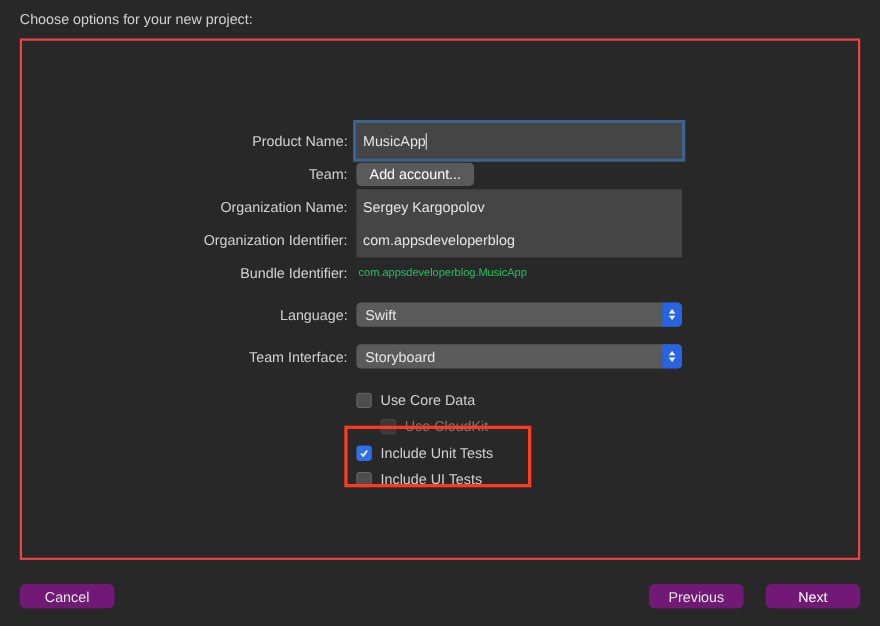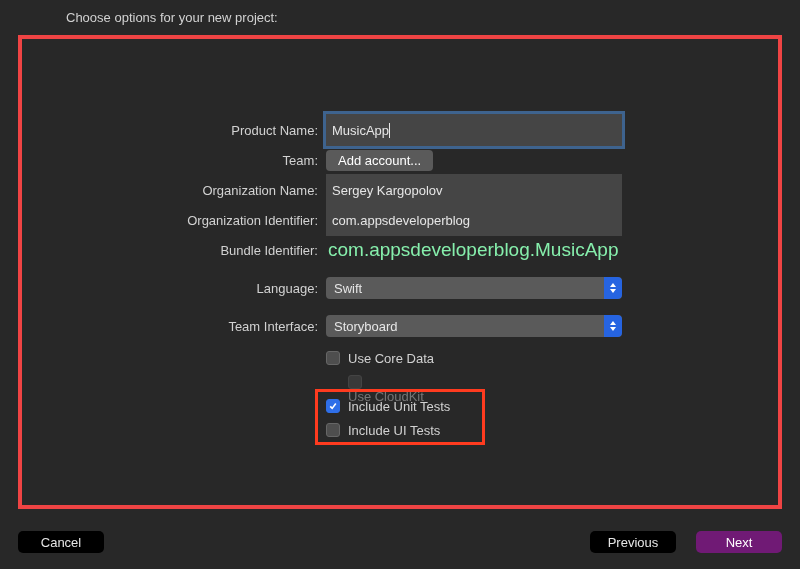--- a/index.html
+++ b/index.html
@@ -8,29 +8,28 @@
     background: #282828;
     font-family: -apple-system, "Helvetica Neue", Arial, sans-serif;
     font-size: 13px;
     color: #d8d8d8;
     position: relative;
   }
   .header {
     padding: 10px 18px 8px 18px;
     font-size: 13px;
     color: #d2d2d2;
-    margin-left: 48px;
   }
   .panel {
     position: absolute;
     left: 18px;
     right: 18px;
     top: 35px;
     bottom: 60px;
-    border: 4px solid #ef4444;
+    border: 2px solid #ef4444;
     background: #282828;
   }
   .form {
     position: absolute;
     top: 78px;
     left: 0;
     right: 0;
   }
   .row {
     display: flex;
@@ -61,22 +60,22 @@
     font-size: 13px;
     font-family: inherit;
     outline: none;
     border-radius: 0;
   }
   .textfield.focused {
     outline: 3px solid #3e638e;
     outline-offset: 0;
   }
   .readonly-value {
-    color: #86efac;
-    font-size: 19px;
+    color: #22c55e;
+    font-size: 10px;
     padding-left: 2px;
   }
   .btn-account {
     height: 21px;
     padding: 0 12px;
     background: #5a5a5a;
     border: none;
     border-radius: 4px;
     color: #ffffff;
     font-size: 13px;
@@ -112,21 +111,21 @@
   }
   .tri-up, .tri-down {
     width: 0; height: 0;
     border-left: 3.5px solid transparent;
     border-right: 3.5px solid transparent;
   }
   .tri-up { border-bottom: 4px solid #fff; margin-bottom: 2px; }
   .tri-down { border-top: 4px solid #fff; }
   .checkbox-row {
     display: flex;
-    align-items: flex-start;
+    align-items: flex-end;
     height: 22px;
     margin-bottom: 2px;
   }
   .checkbox-area {
     padding-left: 304px;
   }
   .cbox {
     width: 14px;
     height: 14px;
     border-radius: 3px;
@@ -177,21 +176,21 @@
   }
   .footer-btn {
     width: 86px;
     height: 22px;
     border: none;
     border-radius: 5px;
     font-size: 13px;
     font-family: inherit;
     cursor: pointer;
     color: #e6e6e6;
-    background: #000000;
+    background: #701a75;
   }
   .footer-btn.primary {
     background: #701a75;
     color: #fff;
   }
   .text-cursor {
     display: inline-block;
     width: 1px;
     height: 15px;
     background: #e6e6e6;
@@ -273,21 +272,21 @@
       </div>
     </div>
 
     <div class="checkbox-area row-sep">
 
       <div class="checkbox-row">
         <span class="cbox"></span>
         <span class="cb-label">Use Core Data</span>
       </div>
 
-      <div class="checkbox-row" style="padding-left:22px;flex-direction:column;">
+      <div class="checkbox-row" style="padding-left:22px;">
         <span class="cbox disabled"></span>
         <span class="cb-label disabled">Use CloudKit</span>
       </div>
 
       <div class="checkbox-row">
         <span class="cbox checked">
           <svg class="check-mark" viewBox="0 0 10 10">
               <polyline points="1.5,5.5 4,8 8.5,2"></polyline>
             </svg>
         </span>

